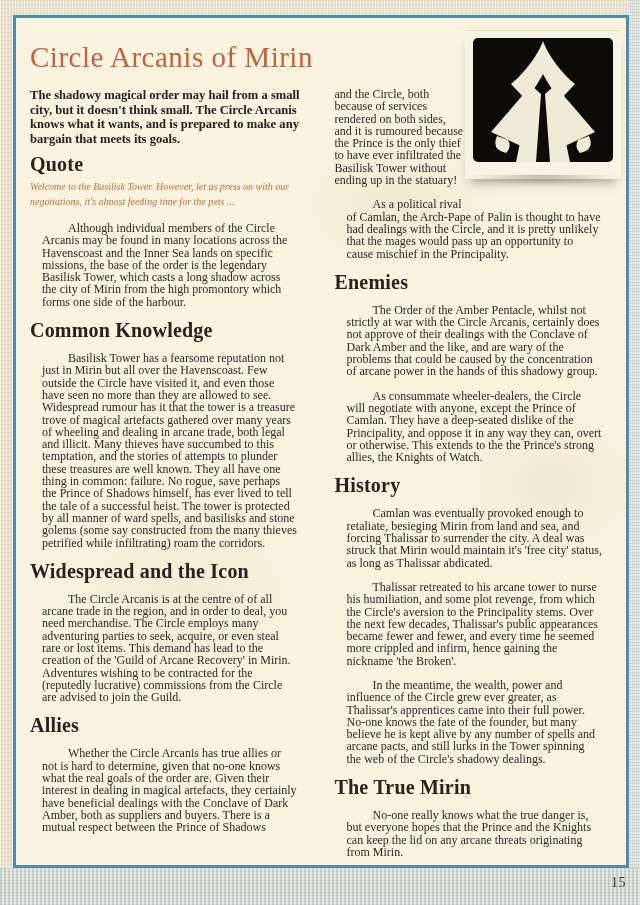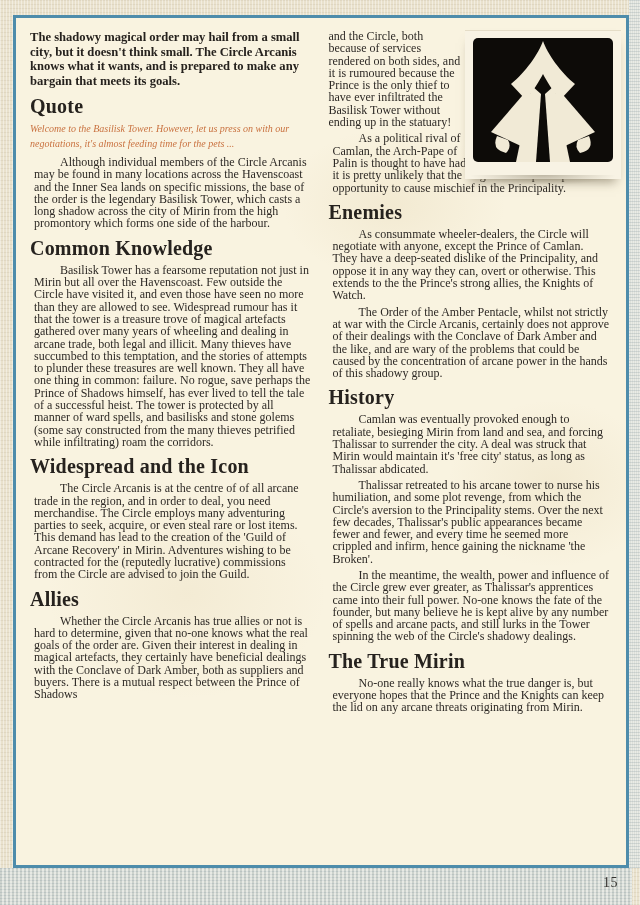--- a/index.html
+++ b/index.html
@@ -14,21 +14,21 @@
     font-family:"Liberation Serif", serif;
   }
   .edge-right{
     position:absolute; top:0; right:0; width:11px; bottom:37px;
     background-color:#dde0d9;
     background-image:
       repeating-linear-gradient(0deg, rgba(120,140,150,0.22) 0 1px, transparent 1px 3px),
       repeating-linear-gradient(90deg, rgba(255,255,255,0.35) 0 1px, transparent 1px 2px);
   }
   .edge-bottom{
-    position:absolute; left:0; right:8px; bottom:0; height:37px;
+    position:absolute; left:0; right:0; bottom:0; height:37px;
     background-color:#dbded6;
     background-image:
       repeating-linear-gradient(90deg, rgba(130,150,160,0.16) 0 2px, rgba(255,255,255,0.35) 2px 4px),
       repeating-linear-gradient(0deg, rgba(120,140,150,0.22) 0 1px, transparent 1px 3px);
     padding-left: 26px;
   }
   .page-number{
     position:absolute; top:7px; right:14px;
     font-size:14px; color:#33312e; letter-spacing:0.5px;
   }
@@ -44,23 +44,23 @@
     padding:12px 12px 8px 14px;
     overflow:hidden;
   }
   .title{
     margin:10px 0 14px 0;
     font-size:29px; line-height:34px;
     font-weight:normal;
     color:#c2623c;
     letter-spacing:0.5px;
   }
-  .cols{ display:flex; gap:13px; }
+  .cols{ display:flex; gap:25px; }
   .col{ flex:1 1 0; min-width:0; color:#2d2925; font-size:12px; line-height:12.3px; }
-  p.body{ margin:4px; text-indent:26px; }
+  p.body{ margin:12px; text-indent:26px; }
   p.noindent{ margin:0; text-indent:0; }
   p.intro{
     margin:0 0 2px 0; text-indent:0;
     font-weight:bold; font-size:12.6px; line-height:14.6px;
     color:#26221e;
   }
   .h{
     font-size:20px; line-height:20px; font-weight:bold;
     color:#26221e; margin:8px 0 6px 0; letter-spacing:0.2px;
   }
@@ -80,20 +80,21 @@
     content:""; position:absolute; left:6px; right:6px; bottom:-6px; height:10px;
     background:radial-gradient(ellipse at 50% 0%, rgba(95,85,60,0.38), rgba(0,0,0,0) 72%);
   }
   .photo{ display:block; width:140px; height:124px; }
 </style>
 </head>
 <body>
 
 <div class="frame">
 
+  <h1 class="title">Circle Arcanis of Mirin</h1>
 
   <div class="polaroid">
     <svg class="photo" viewBox="0 0 140 124" xmlns="http://www.w3.org/2000/svg">
       <rect x="0" y="0" width="140" height="124" rx="5" fill="#0d0b08"></rect>
       <path fill="#f1ead6" d="M70 3 C66 15 52 35 38 46 L53 62 C60 53 67 42 70 36 C73 42 80 53 87 62 L102 46 C88 35 74 15 70 3 Z"></path>
       <g id="sideL" fill="#f1ead6">
         <path d="M59 48 L68 56 L63 124 L43 124 Z"></path>
         <path d="M55 51 L62 63 L48 108 L18 94 Z"></path>
         <path d="M24 98 Q18 112 33 115 Q39 109 35 102 Z"></path>
       </g>
@@ -120,22 +121,22 @@
       <div class="h">Allies</div>
       <p class="body">Whether the Circle Arcanis has true allies or not is hard to determine, given that no-one knows what the real goals of the order are. Given their interest in dealing in magical artefacts, they certainly have beneficial dealings with the Conclave of Dark Amber, both as suppliers and buyers. There is a mutual respect between the Prince of Shadows</p>
     </div>
 
     <div class="col">
       <div class="photo-spacer"></div>
       <p class="noindent">and the Circle, both because of services rendered on both sides, and it is rumoured because the Prince is the only thief to have ever infiltrated the Basilisk Tower without ending up in the statuary!</p>
       <p class="body">As a political rival of Camlan, the Arch-Pape of Palin is thought to have had dealings with the Circle, and it is pretty unlikely that the mages would pass up an opportunity to cause mischief in the Principality.</p>
 
       <div class="h">Enemies</div>
+      <p class="body">The Order of the Amber Pentacle, whilst not strictly at war with the Circle Arcanis, certainly does not approve of their dealings with the Conclave of Dark Amber and the like, and are wary of the problems that could be caused by the concentration of arcane power in the hands of this shadowy group.</p>
       <p class="body">As consummate wheeler-dealers, the Circle will negotiate with anyone, except the Prince of Camlan. They have a deep-seated dislike of the Principality, and oppose it in any way they can, overt or otherwise. This extends to the the Prince's strong allies, the Knights of Watch.</p>
-      <p class="body">The Order of the Amber Pentacle, whilst not strictly at war with the Circle Arcanis, certainly does not approve of their dealings with the Conclave of Dark Amber and the like, and are wary of the problems that could be caused by the concentration of arcane power in the hands of this shadowy group.</p>
 
       <div class="h">History</div>
       <p class="body">Camlan was eventually provoked enough to retaliate, besieging Mirin from land and sea, and forcing Thalissar to surrender the city. A deal was struck that Mirin would maintain it's 'free city' status, as long as Thalissar abdicated.</p>
       <p class="body">Thalissar retreated to his arcane tower to nurse his humiliation, and some plot revenge, from which the Circle's aversion to the Principality stems. Over the next few decades, Thalissar's public appearances became fewer and fewer, and every time he seemed more crippled and infirm, hence gaining the nickname 'the Broken'.</p>
       <p class="body">In the meantime, the wealth, power and influence of the Circle grew ever greater, as Thalissar's apprentices came into their full power. No-one knows the fate of the founder, but many believe he is kept alive by any number of spells and arcane pacts, and still lurks in the Tower spinning the web of the Circle's shadowy dealings.</p>
 
       <div class="h">The True Mirin</div>
       <p class="body">No-one really knows what the true danger is, but everyone hopes that the Prince and the Knights can keep the lid on any arcane threats originating from Mirin.</p>
     </div>
 

